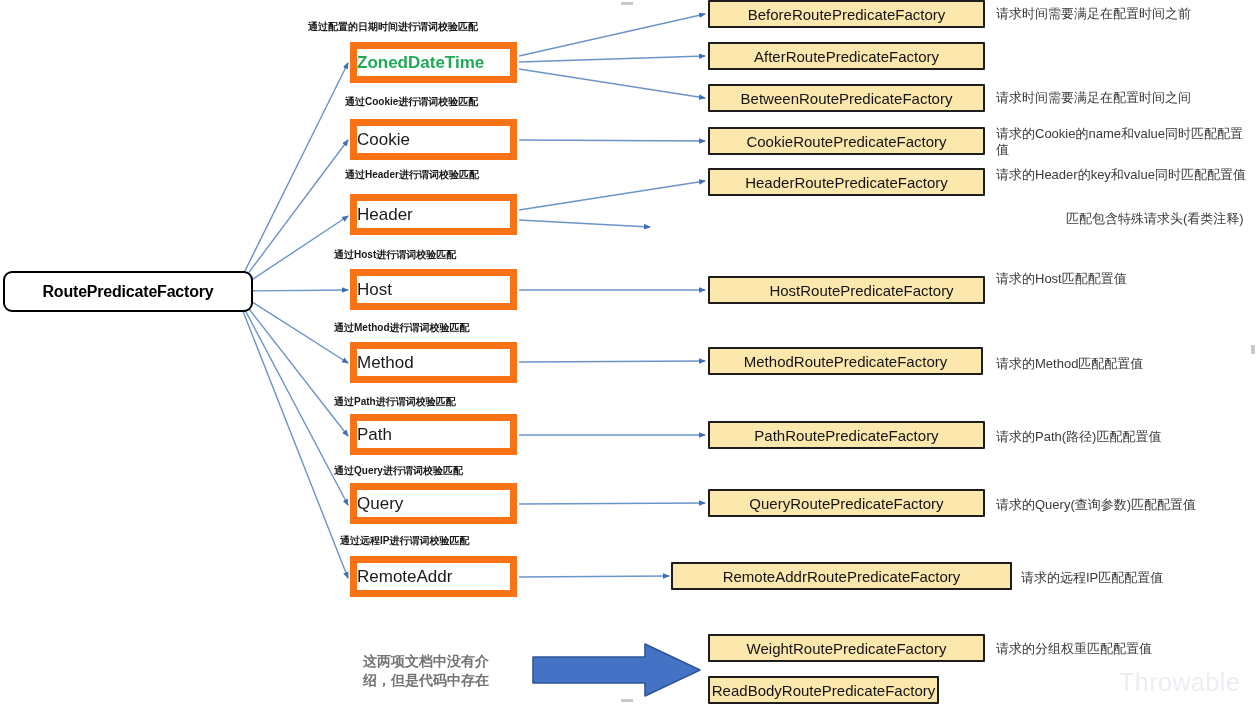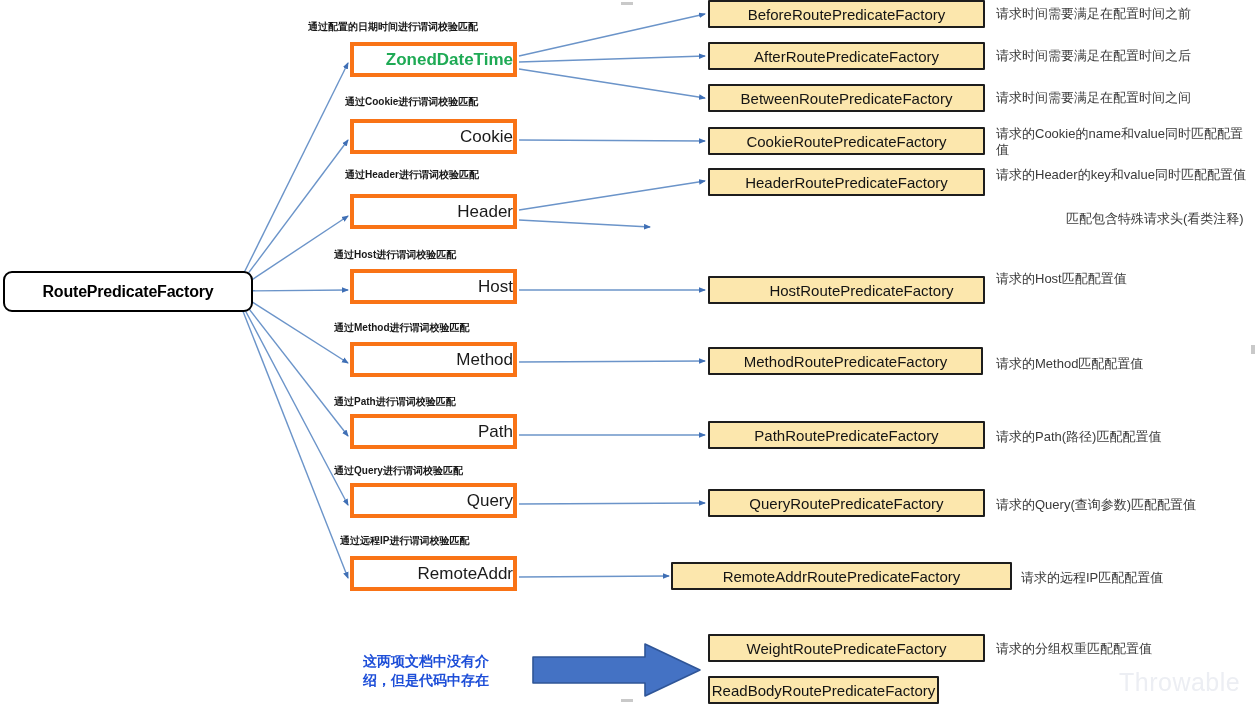--- a/index.html
+++ b/index.html
@@ -49,26 +49,26 @@
     color: #000000;
     letter-spacing: -0.2px;
     white-space: nowrap;
   }
 
   
   .mid-node {
     position: absolute;
     left: 350px;
     width: 167px;
-    height: 35px;
-    border: 4px solid #f97316;
+    height: 41px;
+    border: 7px solid #f97316;
     background: #ffffff;
     display: flex;
     align-items: center;
-    justify-content: flex-end;
+    justify-content: flex-start;
     box-sizing: border-box;
     z-index: 5;
   }
   .mid-node .lbl {
     font-size: 17px;
     color: #1a1a1a;
     white-space: nowrap;
   }
   .mid-node.accent .lbl {
     color: #1faa55;
@@ -112,21 +112,21 @@
     color: #3a3a3a;
     line-height: 1.22;
     z-index: 4;
   }
 
   
   .note {
     position: absolute;
     font-size: 14px;
     font-weight: bold;
-    color: #1d4ed8;
+    color: #737373;
     line-height: 1.35;
     text-align: left;
     z-index: 4;
   }
 
   
   .watermark {
     position: absolute;
     font-size: 25px;
     color: #eceef3;
@@ -262,21 +262,20 @@
     <span class="lbl">RemoteAddrRoutePredicateFactory</span>
   </div>
   <div class="pill" style="left:708px;top:634px;width:277px;">
     <span class="lbl">WeightRoutePredicateFactory</span>
   </div>
   <div class="pill" style="left:708px;top:676px;width:231px;">
     <span class="lbl">ReadBodyRoutePredicateFactory</span>
   </div>
 
   <div class="desc" style="left:996px;top:6px;width:260px;">请求时间需要满足在配置时间之前</div>
-  <div class="desc" style="left:996px;top:48px;width:260px;">请求时间需要满足在配置时间之后</div>
   <div class="desc" style="left:996px;top:90px;width:260px;">请求时间需要满足在配置时间之间</div>
   <div class="desc" style="left:996px;top:126px;width:248px;">请求的Cookie的name和value同时匹配配置值</div>
   <div class="desc" style="left:996px;top:167px;width:250px;">请求的Header的key和value同时匹配配置值</div>
   <div class="desc" style="left:1066px;top:211px;width:200px;white-space:nowrap;">匹配包含特殊请求头(看类注释)</div>
   <div class="desc" style="left:996px;top:271px;width:260px;">请求的Host匹配配置值</div>
   <div class="desc" style="left:996px;top:356px;width:260px;">请求的Method匹配配置值</div>
   <div class="desc" style="left:996px;top:429px;width:260px;">请求的Path(路径)匹配配置值</div>
   <div class="desc" style="left:996px;top:497px;width:260px;">请求的Query(查询参数)匹配配置值</div>
   <div class="desc" style="left:1021px;top:570px;width:240px;">请求的远程IP匹配配置值</div>
   <div class="desc" style="left:996px;top:641px;width:260px;">请求的分组权重匹配配置值</div>

